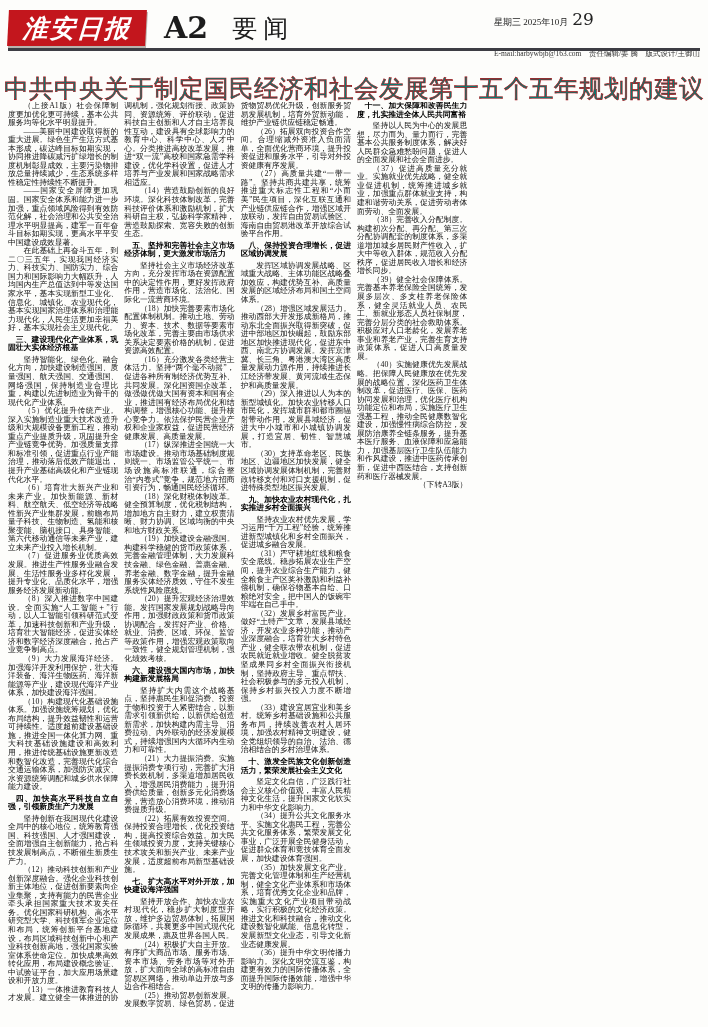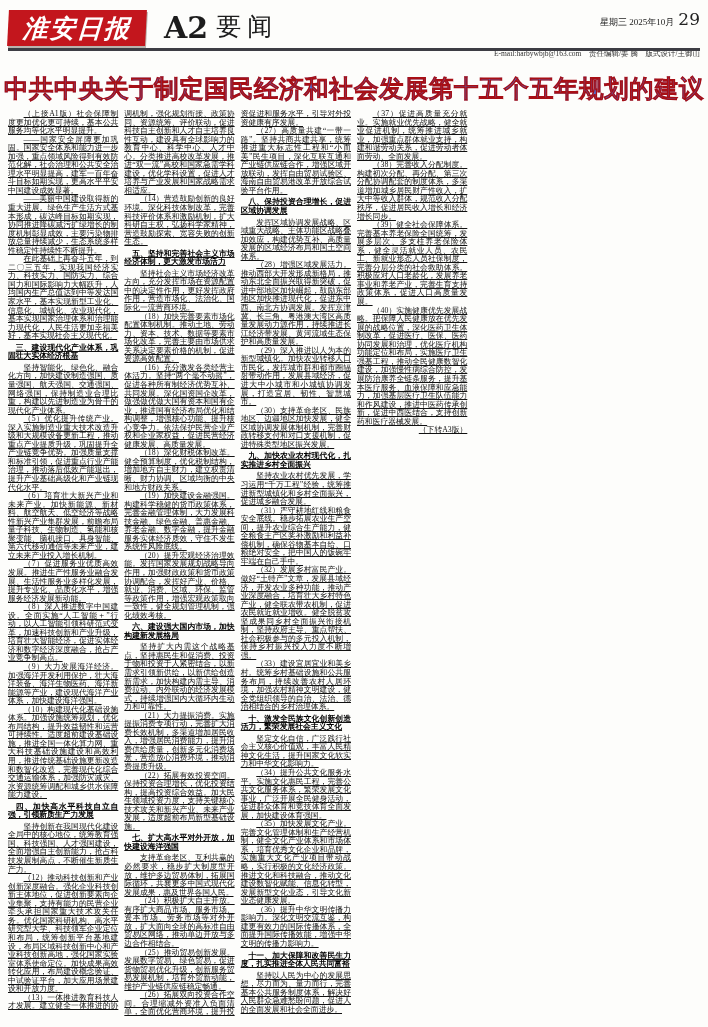--- a/index.html
+++ b/index.html
@@ -4,37 +4,37 @@
 <style>
   html,body{margin:0;padding:0;background:#f2f2ee;}
   #page{position:relative;width:708px;height:1027px;background:#fdfdfb;overflow:hidden;
         font-family:"Liberation Serif",serif;color:#1c1c1c;}
   
   #header{position:absolute;left:8px;top:8px;width:692px;height:40px;}
   #masthead{position:absolute;left:0;top:2px;width:138px;height:36px;background:#c3161d;
             color:#fff;display:flex;align-items:center;justify-content:center;
             font-family:"DejaVu Serif",serif;font-size:25px;font-weight:bold;font-style:italic;
             letter-spacing:2px;transform:skewX(-3deg);box-shadow:1px 2px 0 #b9b3ad;}
-  #section-block{position:absolute;left:156px;top:2px;display:flex;align-items:flex-start;gap:8px;}
+  #section-block{position:absolute;left:156px;top:2px;display:flex;align-items:flex-end;gap:24px;}
   #section-code{font-family:"DejaVu Serif",serif;font-size:30px;font-weight:bold;}
   #section-name{font-size:25px;letter-spacing:6px;font-family:"Liberation Serif",serif;}
-  #header-right{position:absolute;right:0;top:0;text-align:right;line-height:1.35;}
+  #header-right{position:absolute;right:0;top:0;text-align:left;line-height:1.35;}
   #date-line{font-size:9px;color:#222;}
   #date-line .day{font-family:"DejaVu Serif",serif;font-size:17px;margin-left:4px;}
   #contact-line{font-size:7.5px;color:#333;margin-top:18px;}
   #header-rule{position:absolute;left:8px;top:48px;width:692px;height:3px;background:#3d3d44;}
   
   #headline{position:absolute;left:4px;top:56px;width:700px;text-align:center;
-            font-family:"Liberation Sans",sans-serif;font-weight:bold;font-size:24.5px;
-            letter-spacing:0.5px;color:#3b82f6;white-space:nowrap;
+            font-family:"Liberation Sans",sans-serif;font-weight:normal;font-size:24.5px;
+            letter-spacing:0.5px;color:#0f766e;white-space:nowrap;
             -webkit-text-stroke:0.6px #a80f15;}
   
-  #article{position:absolute;left:8px;top:110px;width:692px;height:909px;
+  #article{position:absolute;left:8px;top:102px;width:692px;height:909px;
            column-count:6;column-gap:6px;column-fill:auto;overflow:hidden;
-           font-size:7.8px;line-height:8.55px;text-align:justify;color:#111;text-decoration:underline;}
+           font-size:7.8px;line-height:8.55px;text-align:justify;color:#111;}
   #article p{margin:0;text-indent:2em;word-break:break-all;}
   #article p.head{font-weight:bold;text-indent:1em;margin:3px 0;color:#000;}
   #article p.right{text-align:right;text-indent:0;}
 </style>
 </head>
 <body>
 
 <div id="page">
 
   <div id="header">
@@ -49,49 +49,50 @@
       </div>
       <div id="contact-line">E-mail:harbywbjb@163.com　责任编辑/姜 腾　版式设计/王御山</div>
     </div>
   </div>
   <div id="header-rule"></div>
 
   <h1 id="headline">中共中央关于制定国民经济和社会发展第十五个五年规划的建议</h1>
 
   <div id="article">
       <p>（上接A1版）社会保障制度更加优化更可持续，基本公共服务均等化水平明显提升。</p>
+      <p>——美丽中国建设取得新的重大进展。绿色生产生活方式基本形成，碳达峰目标如期实现，协同推进降碳减污扩绿增长的制度机制彰显成效，主要污染物排放总量持续减少，生态系统多样性稳定性持续性不断提升。</p>
       <p>——国家安全屏障更加巩固。国家安全体系和能力进一步加强，重点领域风险得到有效防范化解，社会治理和公共安全治理水平明显提高，建军一百年奋斗目标如期实现，更高水平平安中国建设成效显著。</p>
-      <p>——美丽中国建设取得新的重大进展。绿色生产生活方式基本形成，碳达峰目标如期实现，协同推进降碳减污扩绿增长的制度机制彰显成效，主要污染物排放总量持续减少，生态系统多样性稳定性持续性不断提升。</p>
       <p>在此基础上再奋斗五年，到二〇三五年，实现我国经济实力、科技实力、国防实力、综合国力和国际影响力大幅跃升，人均国内生产总值达到中等发达国家水平，基本实现新型工业化、信息化、城镇化、农业现代化，基本实现国家治理体系和治理能力现代化，人民生活更加幸福美好，基本实现社会主义现代化。</p>
       <p class="head">三、建设现代化产业体系，巩固壮大实体经济根基</p>
       <p>坚持智能化、绿色化、融合化方向，加快建设制造强国、质量强国、航天强国、交通强国、网络强国，保持制造业合理比重，构建以先进制造业为骨干的现代化产业体系。</p>
       <p>（5）优化提升传统产业。深入实施制造业重大技术改造升级和大规模设备更新工程，推动重点产业提质升级，巩固提升全产业链竞争优势。加强质量支撑和标准引领，促进重点行业产能治理，推动落后低效产能退出，提升产业基础高级化和产业链现代化水平。</p>
       <p>（6）培育壮大新兴产业和未来产业。加快新能源、新材料、航空航天、低空经济等战略性新兴产业集群发展，前瞻布局量子科技、生物制造、氢能和核聚变能、脑机接口、具身智能、第六代移动通信等未来产业，建立未来产业投入增长机制。</p>
       <p>（7）促进服务业优质高效发展。推进生产性服务业融合发展、生活性服务业多样化发展，提升专业化、品质化水平，增强服务经济发展新动能。</p>
       <p>（8）深入推进数字中国建设。全面实施“人工智能＋”行动，以人工智能引领科研范式变革，加速科技创新和产业升级，培育壮大智能经济，促进实体经济和数字经济深度融合，抢占产业竞争制高点。</p>
       <p>（9）大力发展海洋经济。加强海洋开发利用保护，壮大海洋装备、海洋生物医药、海洋新能源等产业，建设现代海洋产业体系，加快建设海洋强国。</p>
       <p>（10）构建现代化基础设施体系。加强设施统筹规划，优化布局结构，提升效益韧性和运营可持续性。适度超前建设基础设施，推进全国一体化算力网、重大科技基础设施建设和高效利用，推进传统基础设施更新改造和数智化改造，完善现代化综合交通运输体系，加强防灾减灾、水资源统筹调配和城乡供水保障能力建设。</p>
       <p class="head">四、加快高水平科技自立自强，引领新质生产力发展</p>
       <p>坚持创新在我国现代化建设全局中的核心地位，统筹教育强国、科技强国、人才强国建设，全面增强自主创新能力，抢占科技发展制高点，不断催生新质生产力。</p>
       <p>（12）推动科技创新和产业创新深度融合。强化企业科技创新主体地位，促进创新要素向企业集聚，支持有能力的民营企业牵头承担国家重大技术攻关任务。优化国家科研机构、高水平研究型大学、科技领军企业定位和布局，统筹创新平台基地建设，布局区域科技创新中心和产业科技创新高地，强化国家实验室体系使命定位。加快成果高效转化应用，布局建设概念验证、中试验证平台，加大应用场景建设和开放力度。</p>
       <p>（13）一体推进教育科技人才发展。建立健全一体推进的协调机制，强化规划衔接、政策协同、资源统筹、评价联动，促进科技自主创新和人才自主培养良性互动，建设具有全球影响力的教育中心、科学中心、人才中心。分类推进高校改革发展，推进“双一流”高校和国家急需学科建设，优化学科设置，促进人才培养与产业发展和国家战略需求相适应。</p>
       <p>（14）营造鼓励创新的良好环境。深化科技体制改革，完善科技评价体系和激励机制，扩大科研自主权，弘扬科学家精神，营造鼓励探索、宽容失败的创新生态。</p>
       <p class="head">五、坚持和完善社会主义市场经济体制，更大激发市场活力</p>
       <p>坚持社会主义市场经济改革方向，充分发挥市场在资源配置中的决定性作用，更好发挥政府作用，营造市场化、法治化、国际化一流营商环境。</p>
       <p>（18）加快完善要素市场化配置体制机制。推动土地、劳动力、资本、技术、数据等要素市场化改革，完善主要由市场供求关系决定要素价格的机制，促进资源高效配置。</p>
       <p>（16）充分激发各类经营主体活力。坚持“两个毫不动摇”，促进各种所有制经济优势互补、共同发展。深化国资国企改革，做强做优做大国有资本和国有企业，推进国有经济布局优化和结构调整，增强核心功能、提升核心竞争力。依法保护民营企业产权和企业家权益，促进民营经济健康发展、高质量发展。</p>
+      <p>（17）纵深推进全国统一大市场建设。推动市场基础制度规则统一、市场监管公平统一、市场设施高标准联通，综合整治“内卷式”竞争，规范地方招商引资行为，畅通国民经济循环。</p>
       <p>（18）深化财税体制改革。健全预算制度，优化税制结构，增加地方自主财力，建立权责清晰、财力协调、区域均衡的中央和地方财政关系。</p>
       <p>（19）加快建设金融强国。构建科学稳健的货币政策体系，完善金融管理体制，大力发展科技金融、绿色金融、普惠金融、养老金融、数字金融，提升金融服务实体经济质效，守住不发生系统性风险底线。</p>
       <p>（20）提升宏观经济治理效能。发挥国家发展规划战略导向作用，加强财政政策和货币政策协调配合，发挥好产业、价格、就业、消费、区域、环保、监管等政策作用，增强宏观政策取向一致性，健全规划管理机制，强化绩效考核。</p>
       <p class="head">六、建设强大国内市场，加快构建新发展格局</p>
       <p>坚持扩大内需这个战略基点，坚持惠民生和促消费、投资于物和投资于人紧密结合，以新需求引领新供给，以新供给创造新需求，加快构建内需主导、消费拉动、内外联动的经济发展模式，持续增强国内大循环内生动力和可靠性。</p>
       <p>（21）大力提振消费。实施提振消费专项行动，完善扩大消费长效机制，多渠道增加居民收入，增强居民消费能力，提升消费供给质量，创新多元化消费场景，营造放心消费环境，推动消费提质升级。</p>
       <p>（22）拓展有效投资空间。保持投资合理增长，优化投资结构，提高投资综合效益。加大民生领域投资力度，支持关键核心技术攻关和新兴产业、未来产业发展，适度超前布局新型基础设施。</p>
       <p class="head">七、扩大高水平对外开放，加快建设海洋强国</p>
-      <p>支持革命老区、互利共赢的必然要求，稳步扩大制度型开放，维护多边贸易体制，拓展国际循环，共襄更多中国式现代化发展成果，惠及世界各国人民。</p>
+      <p>坚持开放合作、加快农业农村现代化，稳步扩大制度型开放，维护多边贸易体制，拓展国际循环，共襄更多中国式现代化发展成果，惠及世界各国人民。</p>
       <p>（24）积极扩大自主开放。有序扩大商品市场、服务市场、资本市场、劳务市场等对外开放，扩大面向全球的高标准自由贸易区网络，推动单边开放与多边合作相结合。</p>
       <p>（25）推动贸易创新发展。发展数字贸易、绿色贸易，促进货物贸易优化升级，创新服务贸易发展机制，培育外贸新动能，维护产业链供应链稳定畅通。</p>
       <p>（26）拓展双向投资合作空间。合理缩减外资准入负面清单，全面优化营商环境，提升投资促进和服务水平，引导对外投资健康有序发展。</p>
       <p>（27）高质量共建“一带一路”。坚持共商共建共享，统筹推进重大标志性工程和“小而美”民生项目，深化互联互通和产业链供应链合作，增强区域开放联动，发挥自由贸易试验区、海南自由贸易港改革开放综合试验平台作用。</p>
       <p class="head">八、保持投资合理增长，促进区域协调发展</p>
       <p>发挥区域协调发展战略、区域重大战略、主体功能区战略叠加效应，构建优势互补、高质量发展的区域经济布局和国土空间体系。</p>
       <p>（28）增强区域发展活力。推动西部大开发形成新格局，推动东北全面振兴取得新突破，促进中部地区加快崛起，鼓励东部地区加快推进现代化，促进东中西、南北方协调发展。发挥京津冀、长三角、粤港澳大湾区高质量发展动力源作用，持续推进长江经济带发展、黄河流域生态保护和高质量发展。</p>
       <p>（29）深入推进以人为本的新型城镇化。加快农业转移人口市民化，发挥城市群和都市圈辐射带动作用，发展县域经济，促进大中小城市和小城镇协调发展，打造宜居、韧性、智慧城市。</p>
       <p>（30）支持革命老区、民族地区、边疆地区加快发展，健全区域协调发展体制机制，完善财政转移支付和对口支援机制，促进特殊类型地区振兴发展。</p>
       <p class="head">九、加快农业农村现代化，扎实推进乡村全面振兴</p>

